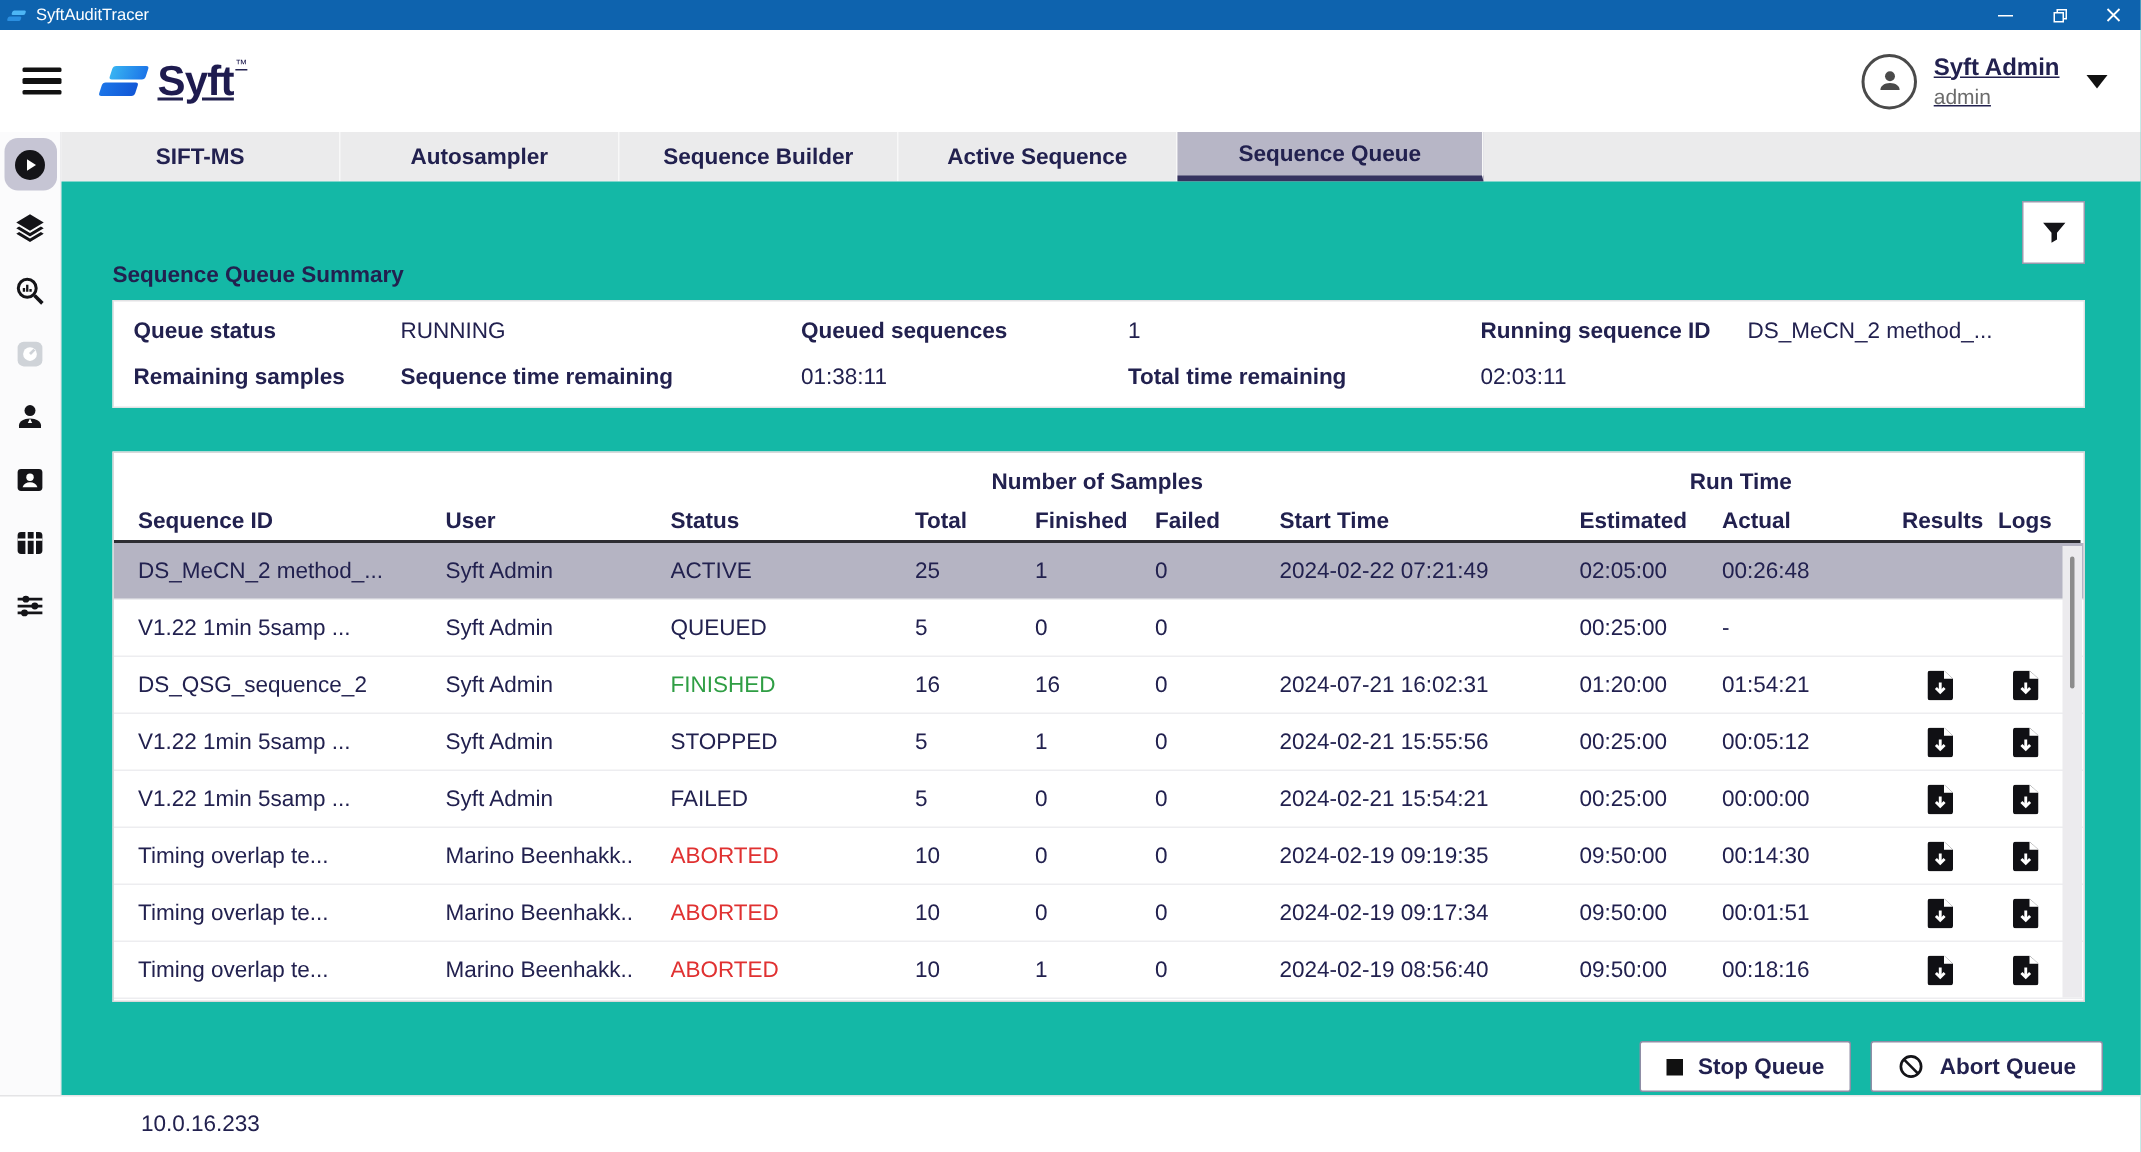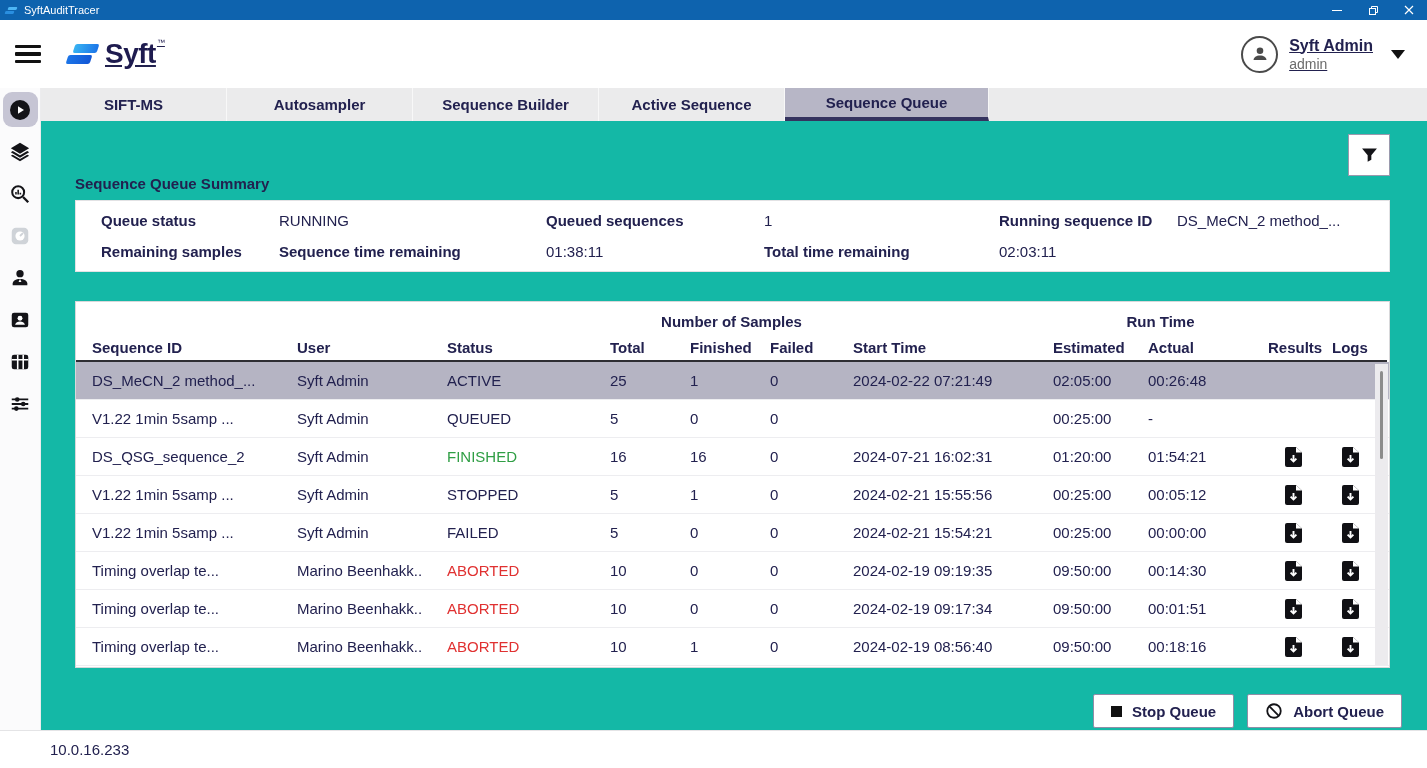--- a/index.html
+++ b/index.html
@@ -55,21 +55,21 @@
 
   
   .content { position:absolute; left:41px; top:121px; right:0; bottom:38px; background:#14b8a6; }
   .filter-btn { position:absolute; top:13px; right:37px; width:42px; height:42px; background:#fff;
     border:1px solid #9a99ad; display:flex; align-items:center; justify-content:center; cursor:pointer; }
   .section-title { position:absolute; left:34px; top:54px; font-size:15px; font-weight:bold; }
 
   .summary-panel { position:absolute; left:34px; top:79px; width:1315px; height:72px;
     background:#fff; border:1px solid #e2e2e4; display:grid;
     grid-template-columns:178px 267px 218px 235px 178px 1fr;
-    align-content:center; row-gap:14px; padding-left:25px; font-size:15px; }
+    align-content:center; row-gap:14px; padding-left:13px; font-size:15px; }
   .sum-label { font-weight:bold; white-space:nowrap; }
   .sum-value { white-space:nowrap; overflow:hidden; padding-right:10px; }
 
   .table-panel { position:absolute; left:34px; top:164px; width:1315px; height:367px;
     background:#fff; border:1px solid #d8d8da; padding-top:6px;margin-top:16px; }
   .tgrid { display:grid; grid-template-columns:205px 150px 163px 80px 80px 83px 200px 95px 120px 64px 50px;
     padding-left:16px; align-items:center; }
   .group-row { height:26px; font-size:15px; font-weight:bold; }
   .gh-samples { grid-column:4 / span 3; text-align:center; }
   .gh-runtime { grid-column:8 / span 2; text-align:center; }
@@ -83,21 +83,21 @@
   .scroll-track { position:absolute; top:62px; bottom:2px; right:1px; width:13px; background:#ecebee; }
   .scroll-thumb { position:absolute; top:7px; left:5px; width:3px; height:88px; background:#8c8c8c; border-radius:2px; }
 
   .actions { position:absolute; top:573px; right:25px; display:flex; gap:13px; }
   .action-btn { height:34px; padding:0 17px; background:#fff; border:1px solid #8f8ea6; border-radius:2px;
     display:flex; align-items:center; gap:10px; font-size:15px; font-weight:bold; color:#22214f; cursor:pointer; }
   .stop-square { width:11px; height:11px; background:#111; }
 
   
   .statusbar { position:absolute; left:0; right:0; bottom:0; height:38px; background:#fff;
-    border-top:1px solid #e4e4e6; display:flex; align-items:center; padding-left:30px; font-size:15px; }
+    border-top:1px solid #e4e4e6; display:flex; align-items:center; padding-left:30px; font-size:15px;gap:44px; }
   .dot { width:11px; height:11px; border-radius:50%; margin-right:9px; }
 </style>
 </head>
 <body>
 
 <div class="titlebar">
   <span class="app-icon">
       <span class="b1"></span>
       <span class="b2"></span>
     </span>

